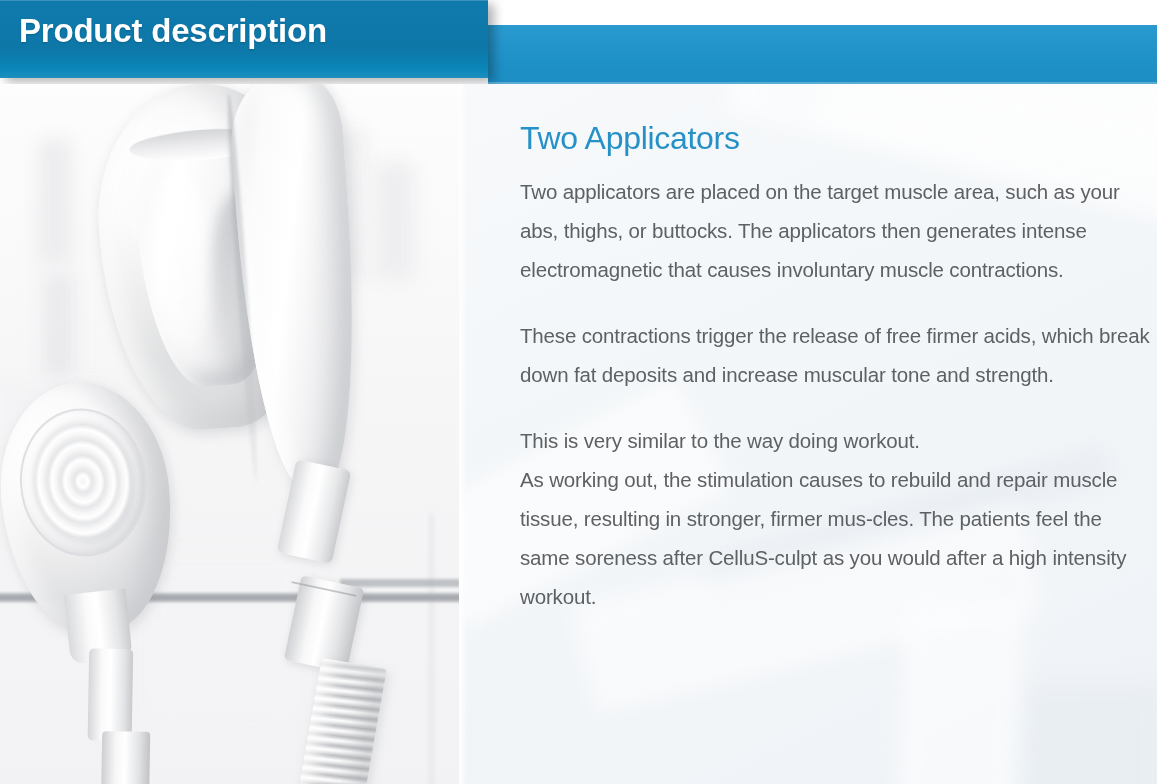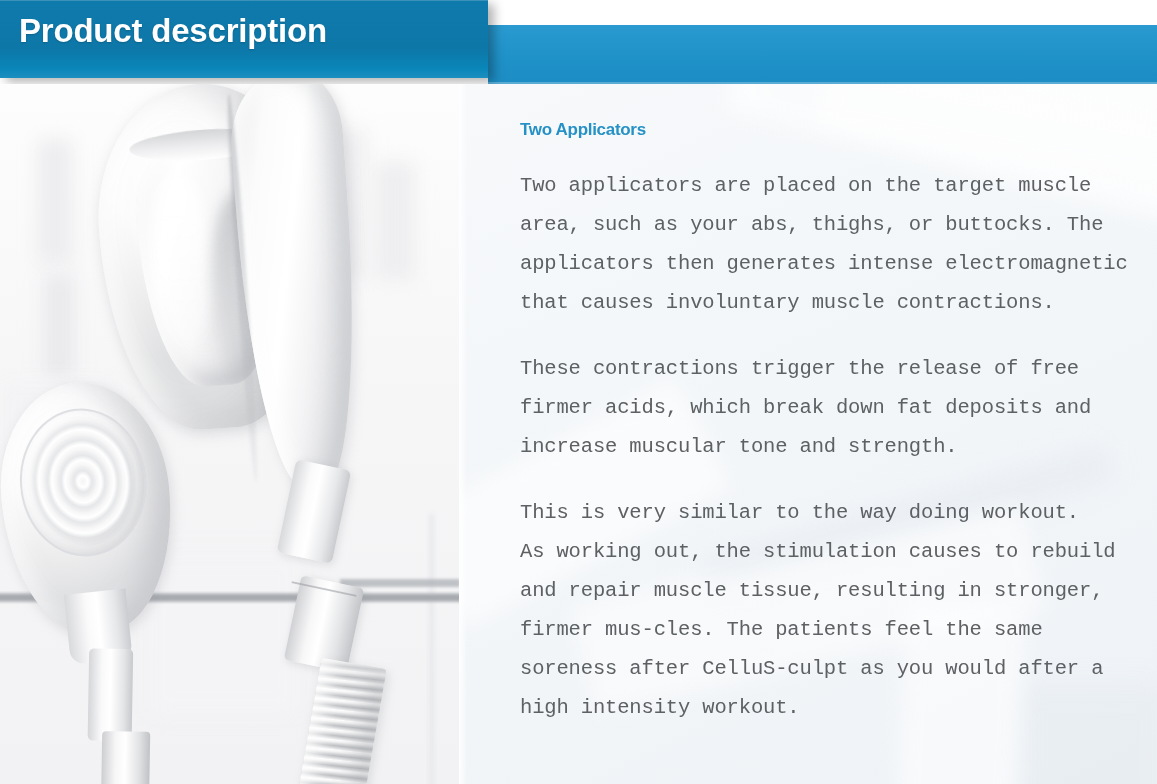--- a/index.html
+++ b/index.html
@@ -433,34 +433,33 @@
   }
 
   .content {
     position: absolute;
     left: 61px;
     top: 37px;
     width: 630px;
   }
   .section-heading {
     color: #2691c6;
-    font-size: 17px;
-    font-weight: bold;
+    font-size: 32px;
+    font-weight: normal;
     letter-spacing: -0.3px;
-    margin: 0 0 26px 0;
+    margin: 0 0 16px 0;
     line-height: 1.1;
   }
   .para {
     color: #5e6164;
     font-size: 20.5px;
     line-height: 39px;
     margin: 0 0 27px 0;
     letter-spacing: -0.15px;
     white-space: pre-line;
-    font-family: Liberation Mono, monospace;
   }
   .para:last-child { margin-bottom: 0; }
 </style>
 </head>
 <body>
 
 <div id="page">
 
   <div class="header-zone">
     <div class="header-bar-light"></div>

